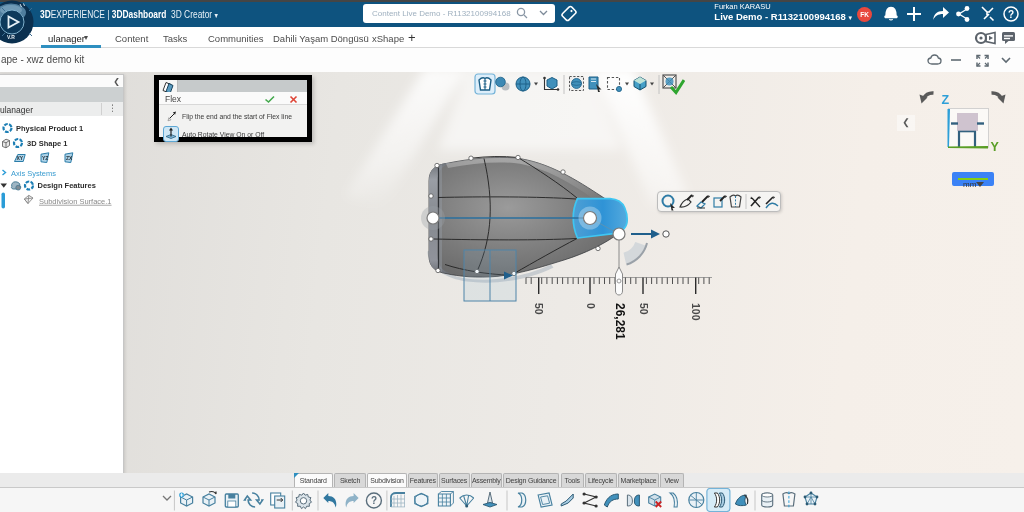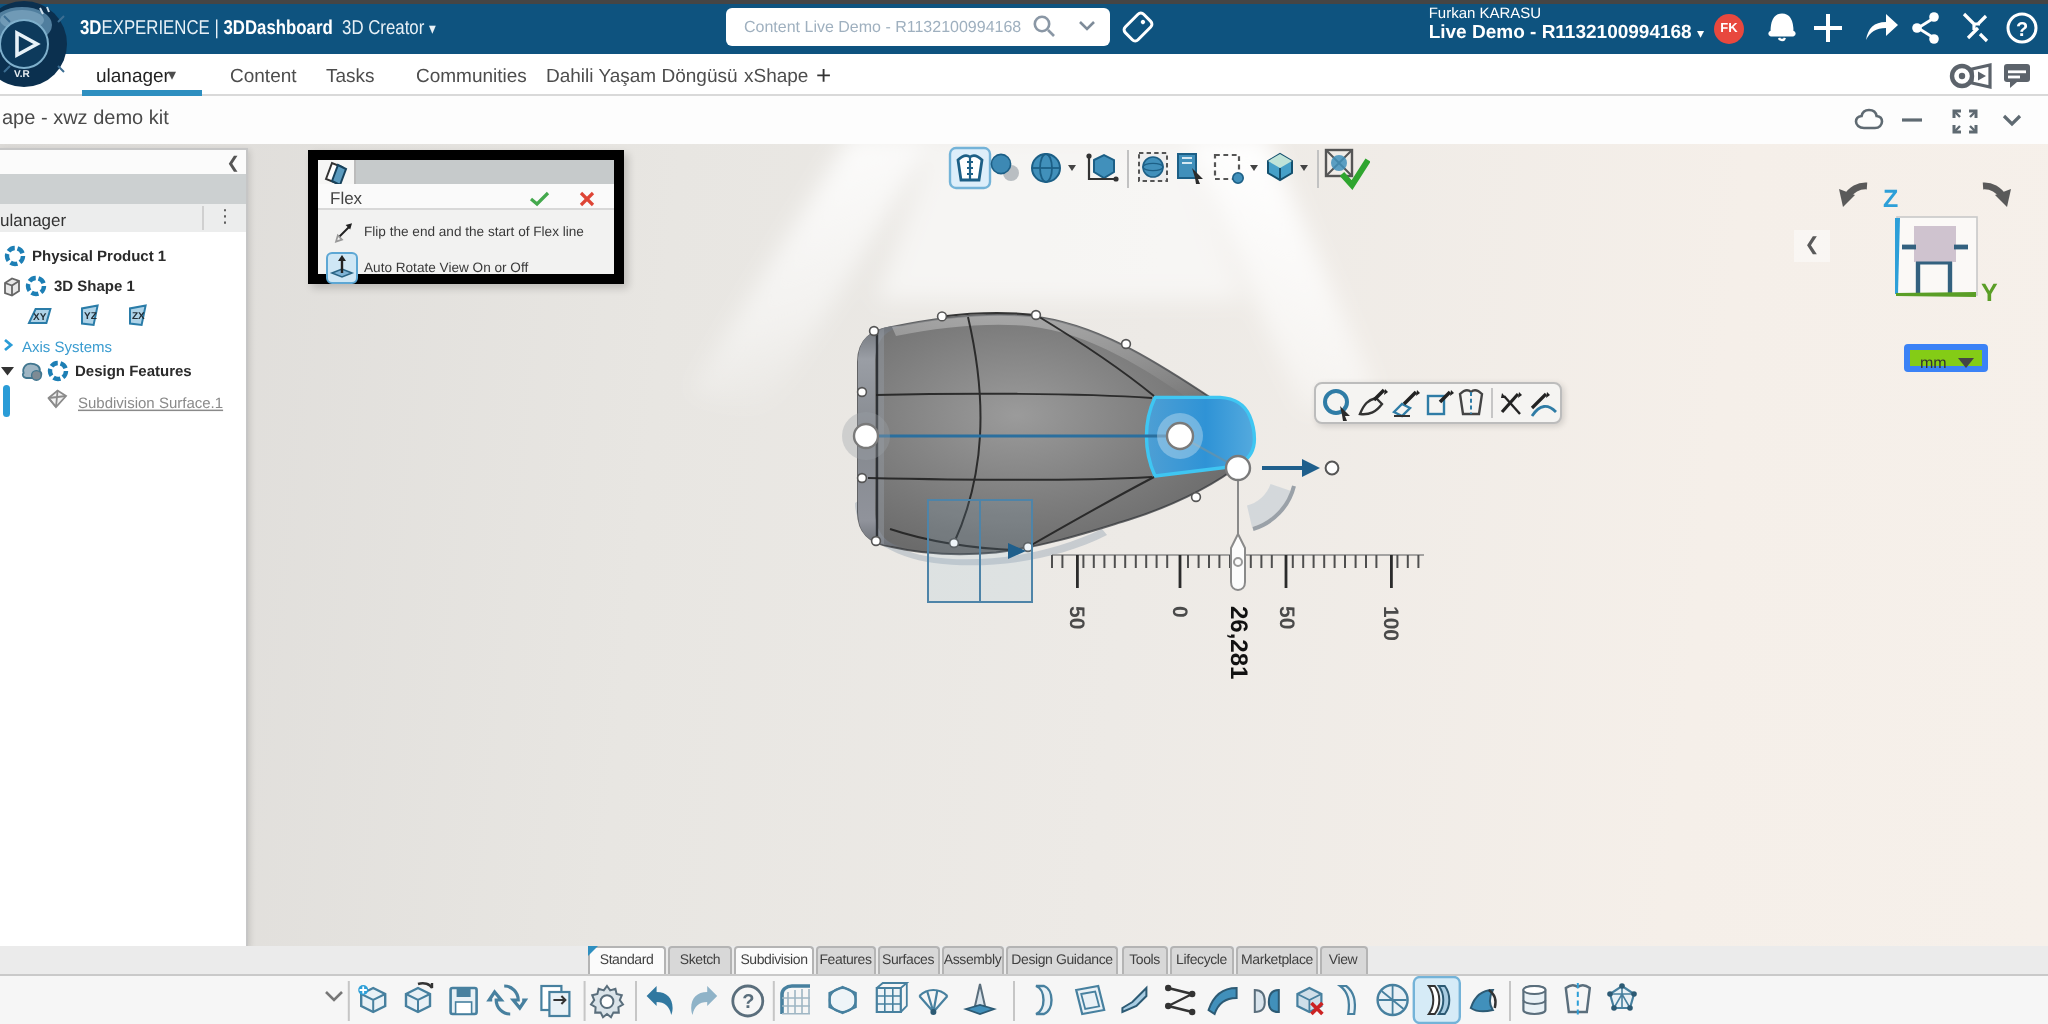--- a/index.html
+++ b/index.html
@@ -54,21 +54,21 @@
   #ctxbar { left:657px; top:191px; width:124px; height:21px; background:#f5f4f2; border:1px solid #bcbcbc; border-radius:4px; box-shadow:1px 1px 3px rgba(0,0,0,.15); }
 
   
   #bottombar { left:0; top:473px; width:1024px; height:39px; background:#ebebeb; }
   #btabs { position:absolute; left:0; top:0; width:1024px; height:14px; }
   .btab { position:absolute; top:0; height:14px; font-size:7px; letter-spacing:-0.2px; color:#3f3f3f; background:#d8d8d8; border:1px solid #b4b4b4; border-bottom:none; border-radius:2px 2px 0 0; text-align:center; line-height:13px; white-space:nowrap; overflow:hidden; }
   .btab.on { background:#fbfbfb; }
   #brow { position:absolute; left:0; top:14px; width:1024px; height:25px; background:#f6f6f6; border-top:1px solid #c9c9c9; }
 
   
-  #mmbox { left:952px; top:172px; width:42px; height:14px; background:#84cc16; border:3px solid #3b82f6; border-radius:2px; font-size:8px; color:#333; }
+  #mmbox { left:952px; top:172px; width:42px; height:14px; background:#84cc16; border:6px solid #3b82f6; border-radius:2px; font-size:8px; color:#333; }
   #mmbox span { position:absolute; left:5px; top:2px; }
   #mmbox .ar { position:absolute; right:4px; top:4px; width:0; height:0; border-left:4px solid transparent; border-right:4px solid transparent; border-top:5px solid #444; }
   #collapser { left:897px; top:115px; width:18px; height:16px; background:rgba(255,255,255,.45); font-size:9px; color:#5a5a5a; text-align:center; line-height:15px; }
 </style>
 </head>
 <body>
 <div id="app">
   <div class="abs" id="topline"></div>
   <div class="abs" id="topbar"></div>
   <div class="abs" id="brand"><b>3D</b>EXPERIENCE | <b>3DDashboard</b>&nbsp; 3D Creator <span style="font-size:8px;">▾</span></div>

